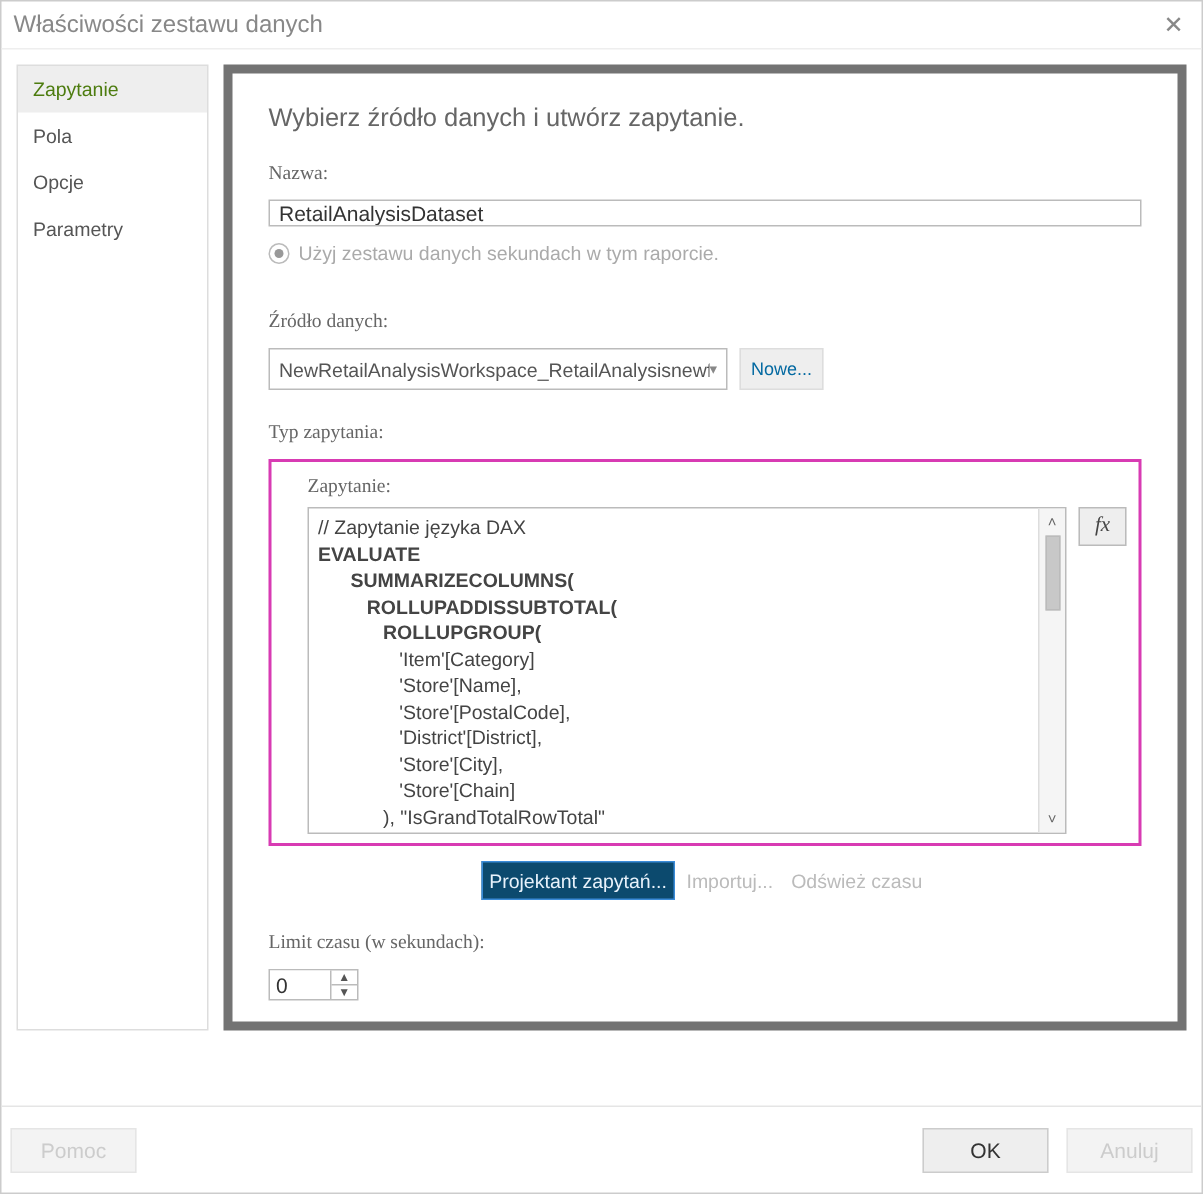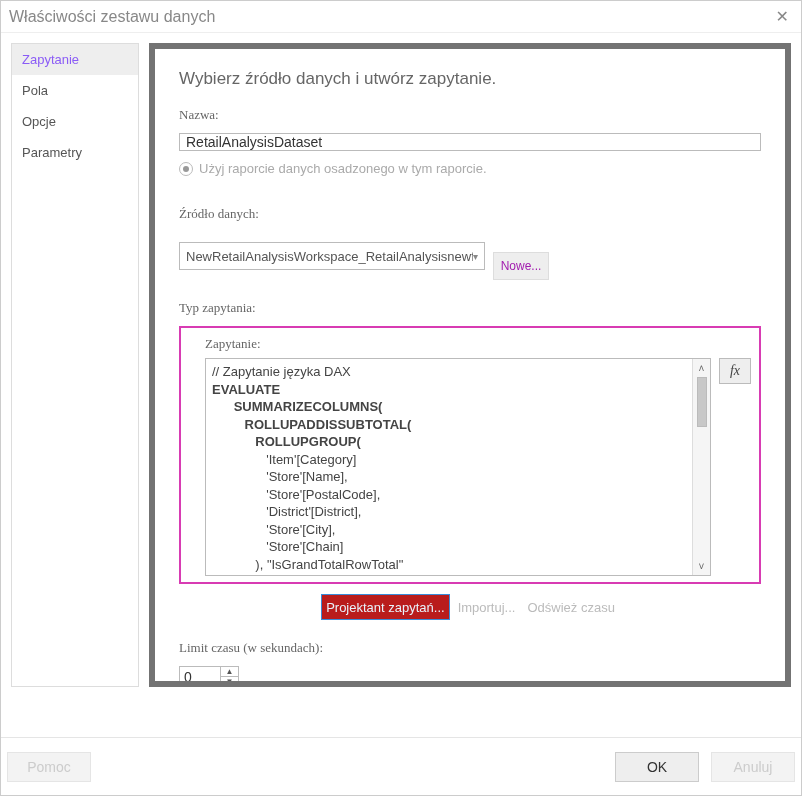--- a/index.html
+++ b/index.html
@@ -19,21 +19,21 @@
   .close-x { font-size: 16px; color: #888; cursor: pointer; padding: 0 4px; }
   .body {
     flex: 1; display: flex; padding: 10px; gap: 10px; min-height: 0;
   }
   .sidebar {
     width: 128px; border: 1px solid #ddd; background: #fff;
   }
   .sidebar-tab {
     padding: 8px 10px; font-size: 13px; color: #555; cursor: pointer;
   }
-  .sidebar-tab.active { background: #eee; color: #8b5cf6; }
+  .sidebar-tab.active { background: #eee; color: #4d7c0f; }
   .content {
     flex: 1; border: 6px solid #737373; padding: 20px 24px 16px 24px;
     display: flex; flex-direction: column; gap: 10px; overflow: hidden;
   }
   .heading { font-size: 17px; color: #666; margin-bottom: 8px; }
   .divider { height: 1px; background: #ccc; margin: 6px 0 4px 0; }
   .label { font-size: 13px; color: #666; font-family: Liberation Serif, serif; }
   .text-input {
     width: 100%; height: 26px; border: 1px solid #bbb; padding: 0 6px;
     font-size: 14px; color: #333; background: #fff;
@@ -51,22 +51,22 @@
   .ds-row { display: flex; align-items: center; gap: 8px; }
   .select {
     flex: 0 0 306px; height: 28px; border: 1px solid #bbb;
     display: flex; align-items: center; justify-content: space-between;
     padding: 0 6px; font-size: 13px; color: #555; background: #fff;
     overflow: hidden; white-space: nowrap;
   }
   .select .chev { color: #888; font-size: 10px; }
   .btn-small {
     height: 28px; min-width: 56px; background: #eee; border: 1px solid #ddd;
-    color: #a21caf; font-size: 12px; display: inline-flex; align-items: center;
-    justify-content: center; padding: 0 2px; margin-top: 20px;
+    color: #0369a1; font-size: 12px; display: inline-flex; align-items: center;
+    justify-content: center; padding: 0 2px;
   }
   .qt-row { display: flex; align-items: center; gap: 6px; }
   .qt-row .radio-outer { border-color: #888; }
   .qt-row .radio-inner { background: #555; }
   .qt-text { font-size: 14px; color: #aaa; }
   .query-block {
     border: 2px solid #d83bb3; padding: 8px 8px 6px 24px;
     display: flex; flex-direction: column; gap: 6px;
   }
   .query-row { display: flex; align-items: flex-start; gap: 8px; }
@@ -93,21 +93,21 @@
   }
   .link-row {
     display: flex; justify-content: center; gap: 4px; align-items: center;
   }
   .link-btn {
     height: 26px; padding: 0 4px; font-size: 13px;
     display: inline-flex; align-items: center; justify-content: center;
     color: #bbb; background: #fff;
   }
   .link-btn.primary {
-    background: #b91c1c; color: #e8f2fb; border: 1px solid #3a8bd8;
+    background: #0c4a6e; color: #e8f2fb; border: 1px solid #3a8bd8;
   }
   .spinner {
     width: 60px; height: 24px; border: 1px solid #bbb; display: flex;
   }
   .spinner input {
     width: 40px; border: none; padding: 0 4px; font-size: 14px; color: #333;
   }
   .spinner .spins {
     width: 18px; border-left: 1px solid #bbb; display: flex; flex-direction: column;
   }
@@ -153,21 +153,21 @@
 
       <div class="heading">Wybierz źródło danych i utwórz zapytanie.</div>
 
       <div class="label">Nazwa:</div>
       <input class="text-input" value="RetailAnalysisDataset" style="">
 
       <div class="radio-row">
         <span class="radio-outer">
             <span class="radio-inner"></span>
           </span>
-        <span class="radio-label">Użyj raporcie danych osadzonego w tym raporcie.</span>
+        <span class="radio-label">Użyj zestawu danych sekundach w tym raporcie.</span>
       </div>
       <div class="divider"></div>
 
       <div class="label">Źródło danych:</div>
       <div class="ds-row">
         <div class="select">
           <span style="overflow:hidden;text-overflow:clip;">NewRetailAnalysisWorkspace_RetailAnalysisnewfilterssl</span>
           <span class="chev">▾</span>
         </div>
         <div class="btn-small">Nowe...</div>

